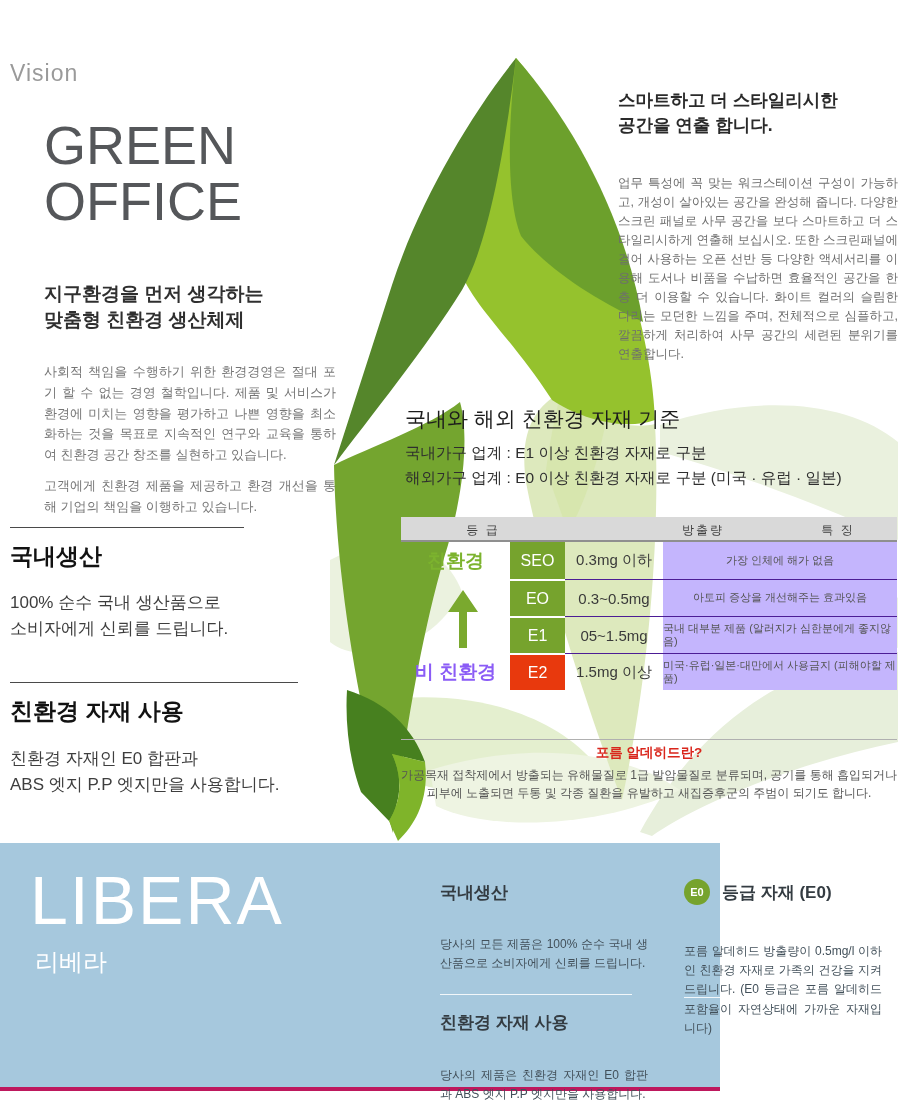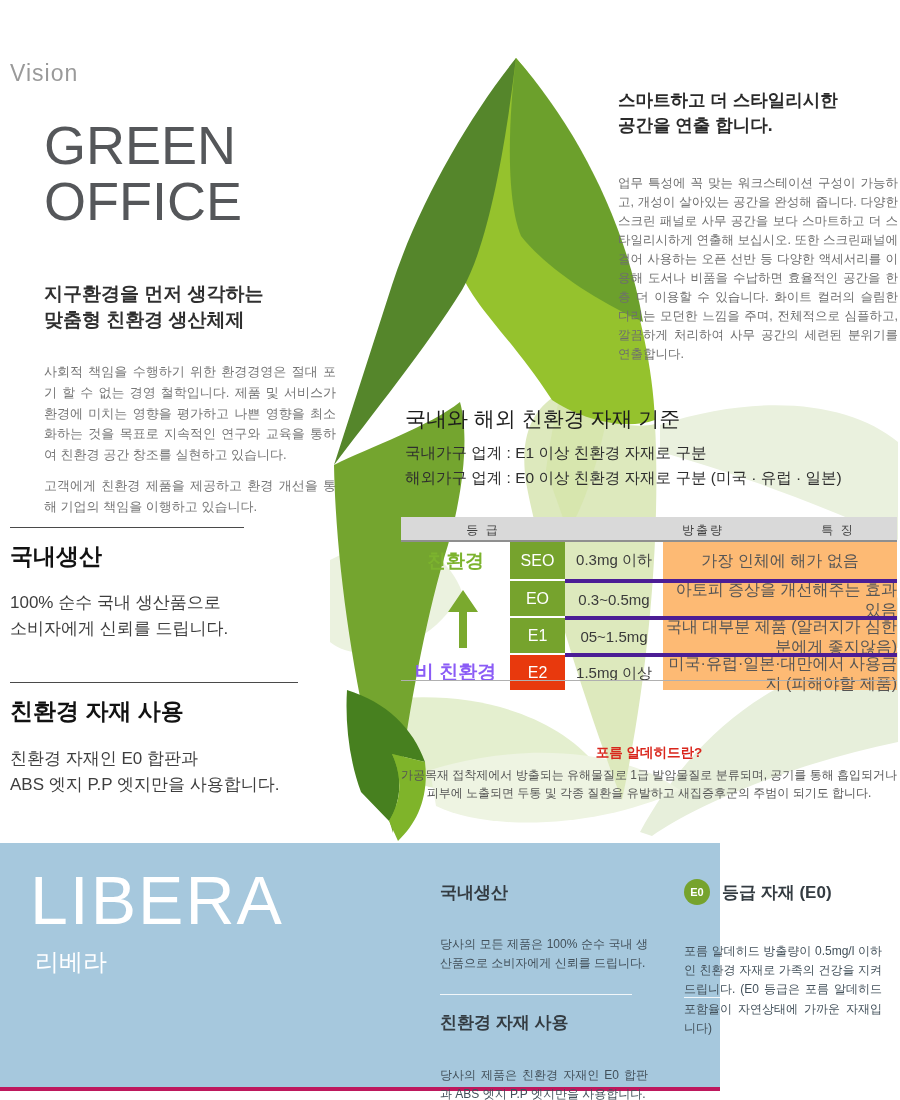--- a/index.html
+++ b/index.html
@@ -30,36 +30,36 @@
 
   
   .rt-h{left:618px;top:88px;font-size:17.5px;font-weight:600;color:#2a2a2a;line-height:1.4;}
   .rt-b{left:618px;top:149px;width:280px;font-size:12.5px;color:#6e6e6e;line-height:1.52;}
 
   
   .std-h{left:405px;top:405px;font-size:21px;font-weight:400;color:#1c1c1c;}
   .std-lines{left:405px;top:440px;font-size:15.5px;color:#2e2e2e;line-height:1.62;}
 
   
-  #eco-table{left:401px;top:517px;width:496px;height:164px;z-index:1;}
+  #eco-table{left:401px;top:517px;width:496px;height:223px;z-index:1;}
   #eco-table .thead{position:absolute;left:0;top:0;width:496px;height:25px;background:#d9d9d9;
                     border-bottom:2px solid #8f8f8f;box-sizing:border-box;}
   #eco-table .thead span{position:absolute;top:5px;transform:translateX(-50%);font-size:12px;color:#3c3c3c;letter-spacing:2px;}
   .th1{left:82px;} .th2{left:302px;} .th3{left:437px;}
   .cell{position:absolute;display:flex;align-items:center;justify-content:center;box-sizing:border-box;}
   .c-label{left:0;width:109px;font-size:19px;font-weight:700;}
   .c-grade{left:109px;width:55px;color:#fff;font-size:16px;font-weight:500;}
   .c-emis{left:164px;width:98px;font-size:15px;color:#3a3a3a;}
-  .c-feat{left:262px;width:234px;background:#fdba74;font-size:16px;color:#555;text-align:right;line-height:1.2;}
+  .c-feat{left:262px;width:234px;background:#c4b5fd;font-size:11px;color:#555;text-align:left;line-height:1.2;}
   .grade-green{background:#76a32d;}
   .grade-red{background:#e8390d;}
   .lab-green{color:#7cb32e;}
   .lab-red{color:#8b5cf6;}
   .gap-top{border-top:2px solid #fff;}
-  .sep-top{border-top:4px solid #4c1d95;}
+  .sep-top{border-top:1px solid #4c1d95;}
   #eco-table .tbottom{position:absolute;left:0;bottom:0;width:496px;height:1px;background:#b0b0b0;}
   #grade-arrow{position:absolute;left:46px;top:73px;}
 
   .form-q{left:401px;top:744px;width:496px;text-align:center;font-size:13.5px;font-weight:700;color:#d9261c;}
   .form-a{left:401px;top:766px;width:496px;text-align:center;font-size:12px;color:#555;line-height:1.5;}
 
   
   #band{left:0;top:843px;width:720px;height:248px;background:#a6c8dd;
         border-bottom:4px solid #be185d;box-sizing:border-box;}
   .brand{position:absolute;left:30px;top:18px;font-size:68px;font-weight:200;color:#fff;letter-spacing:2px;}

